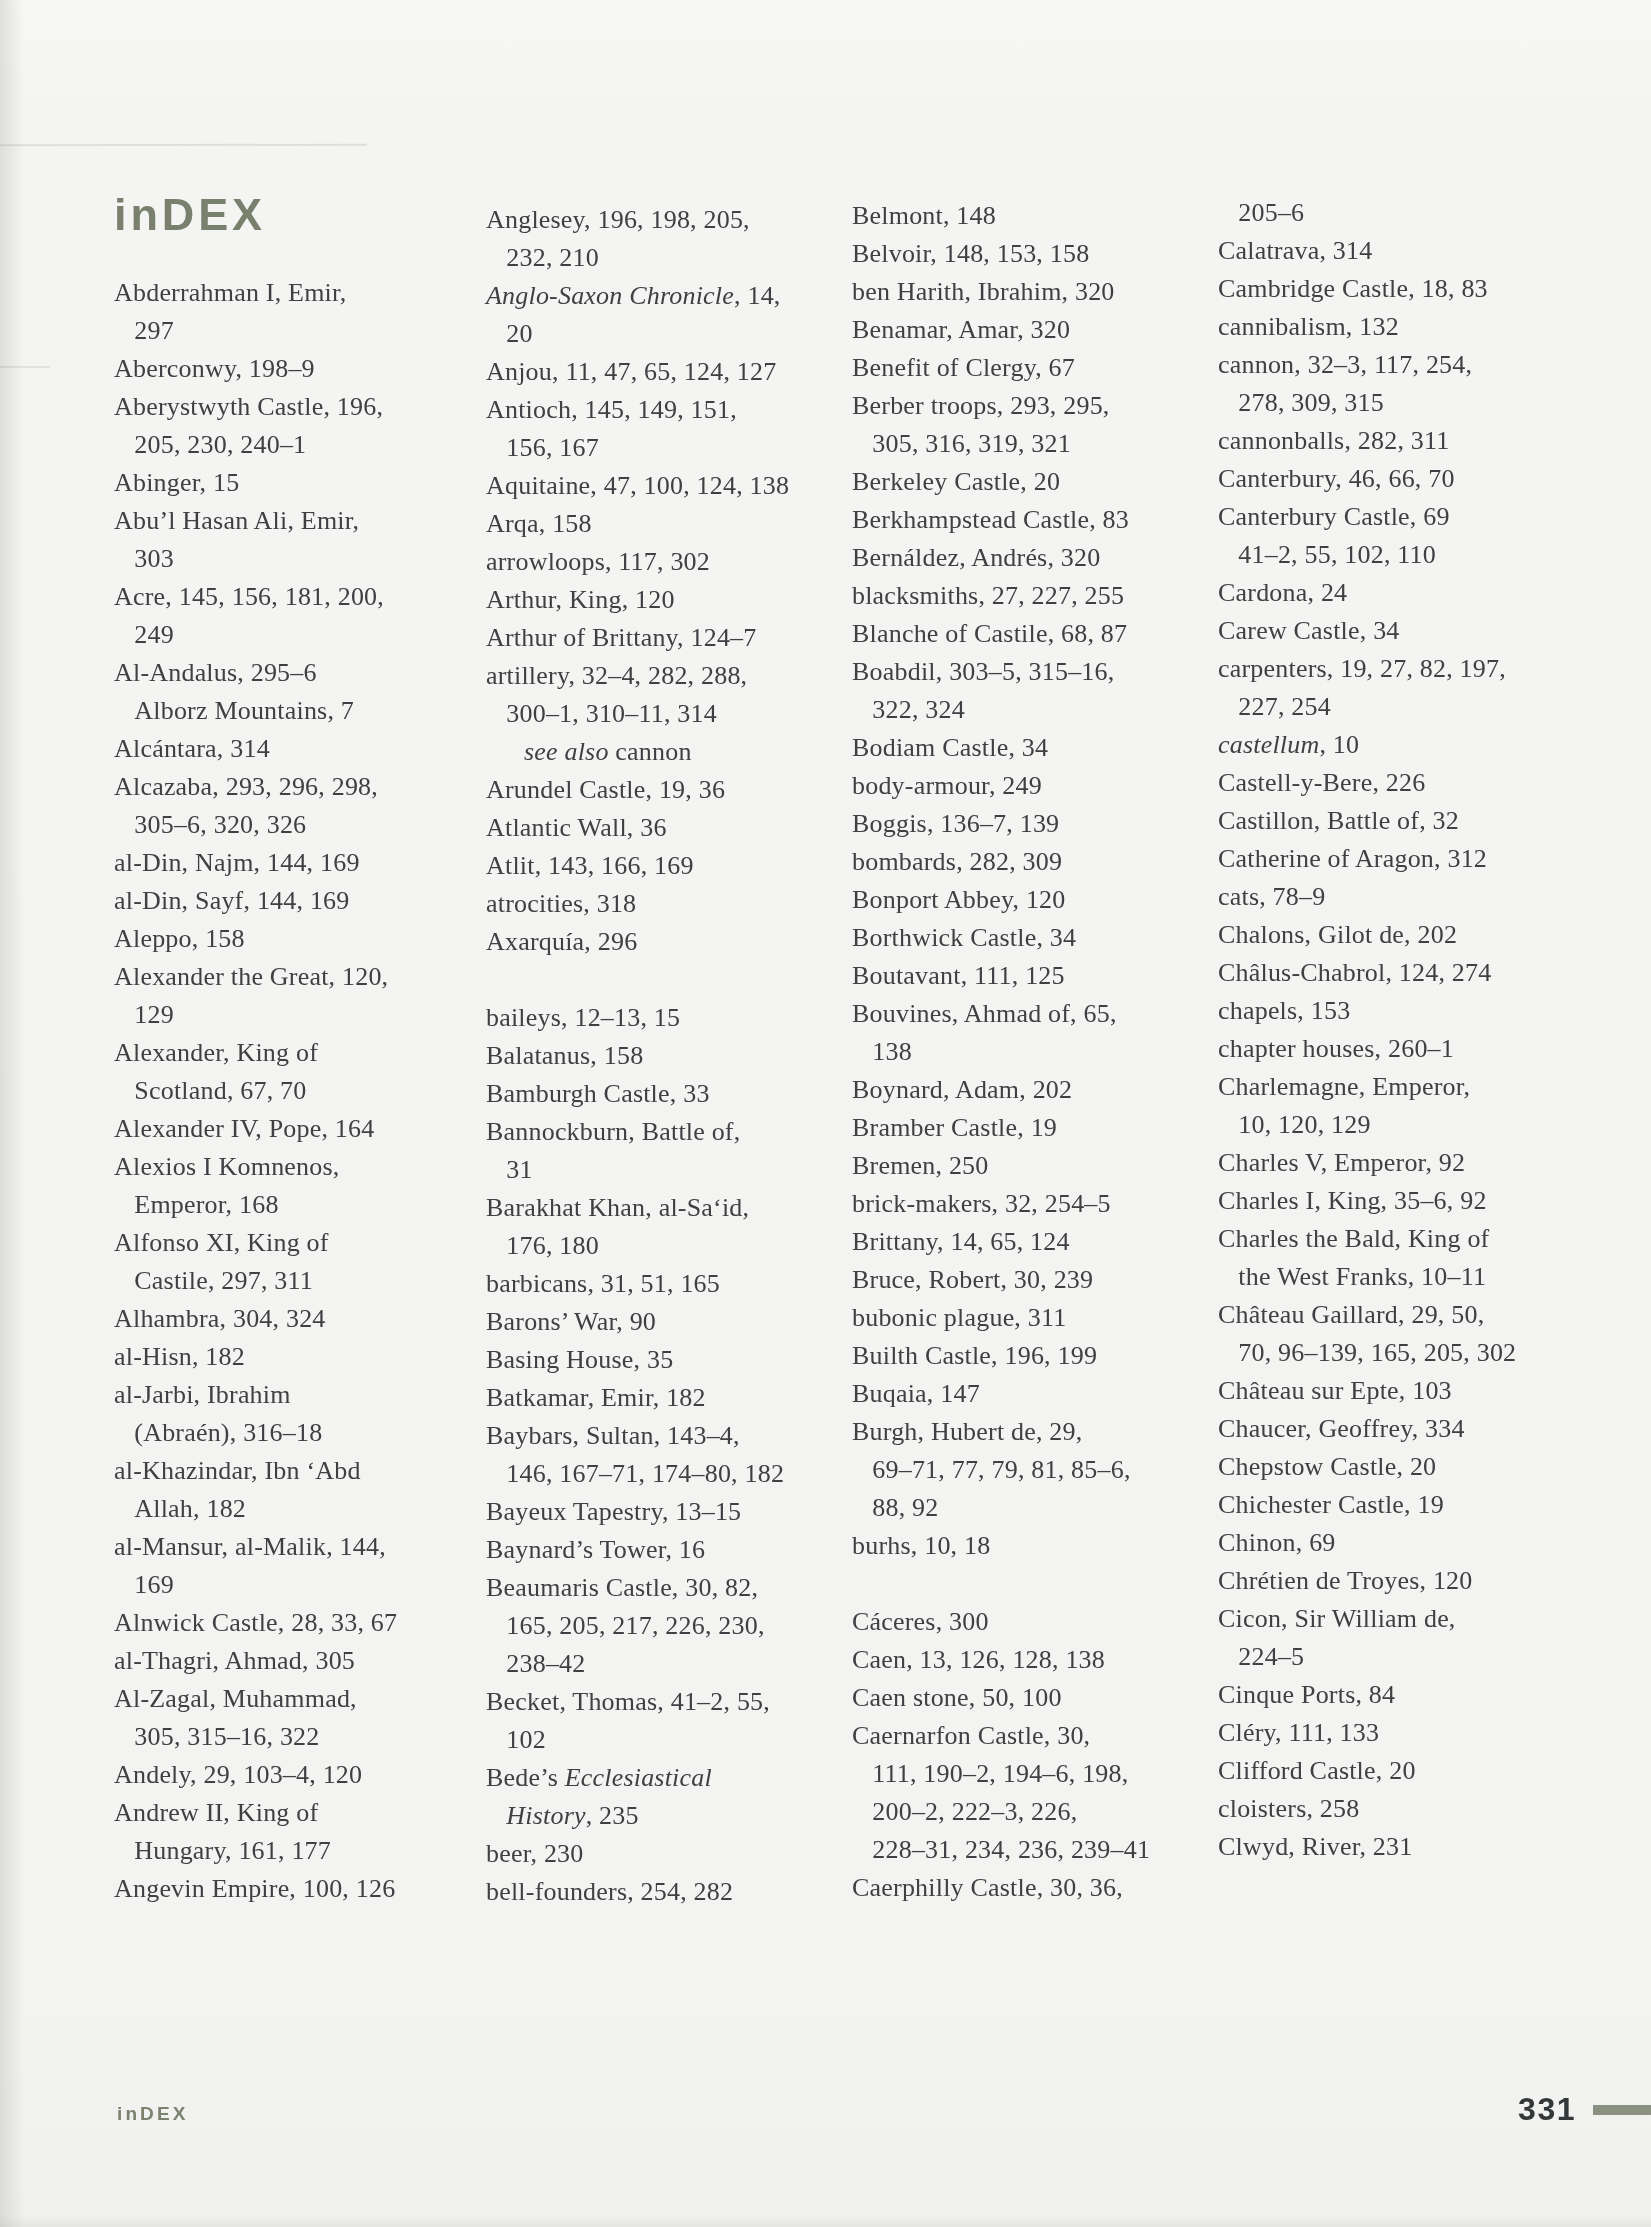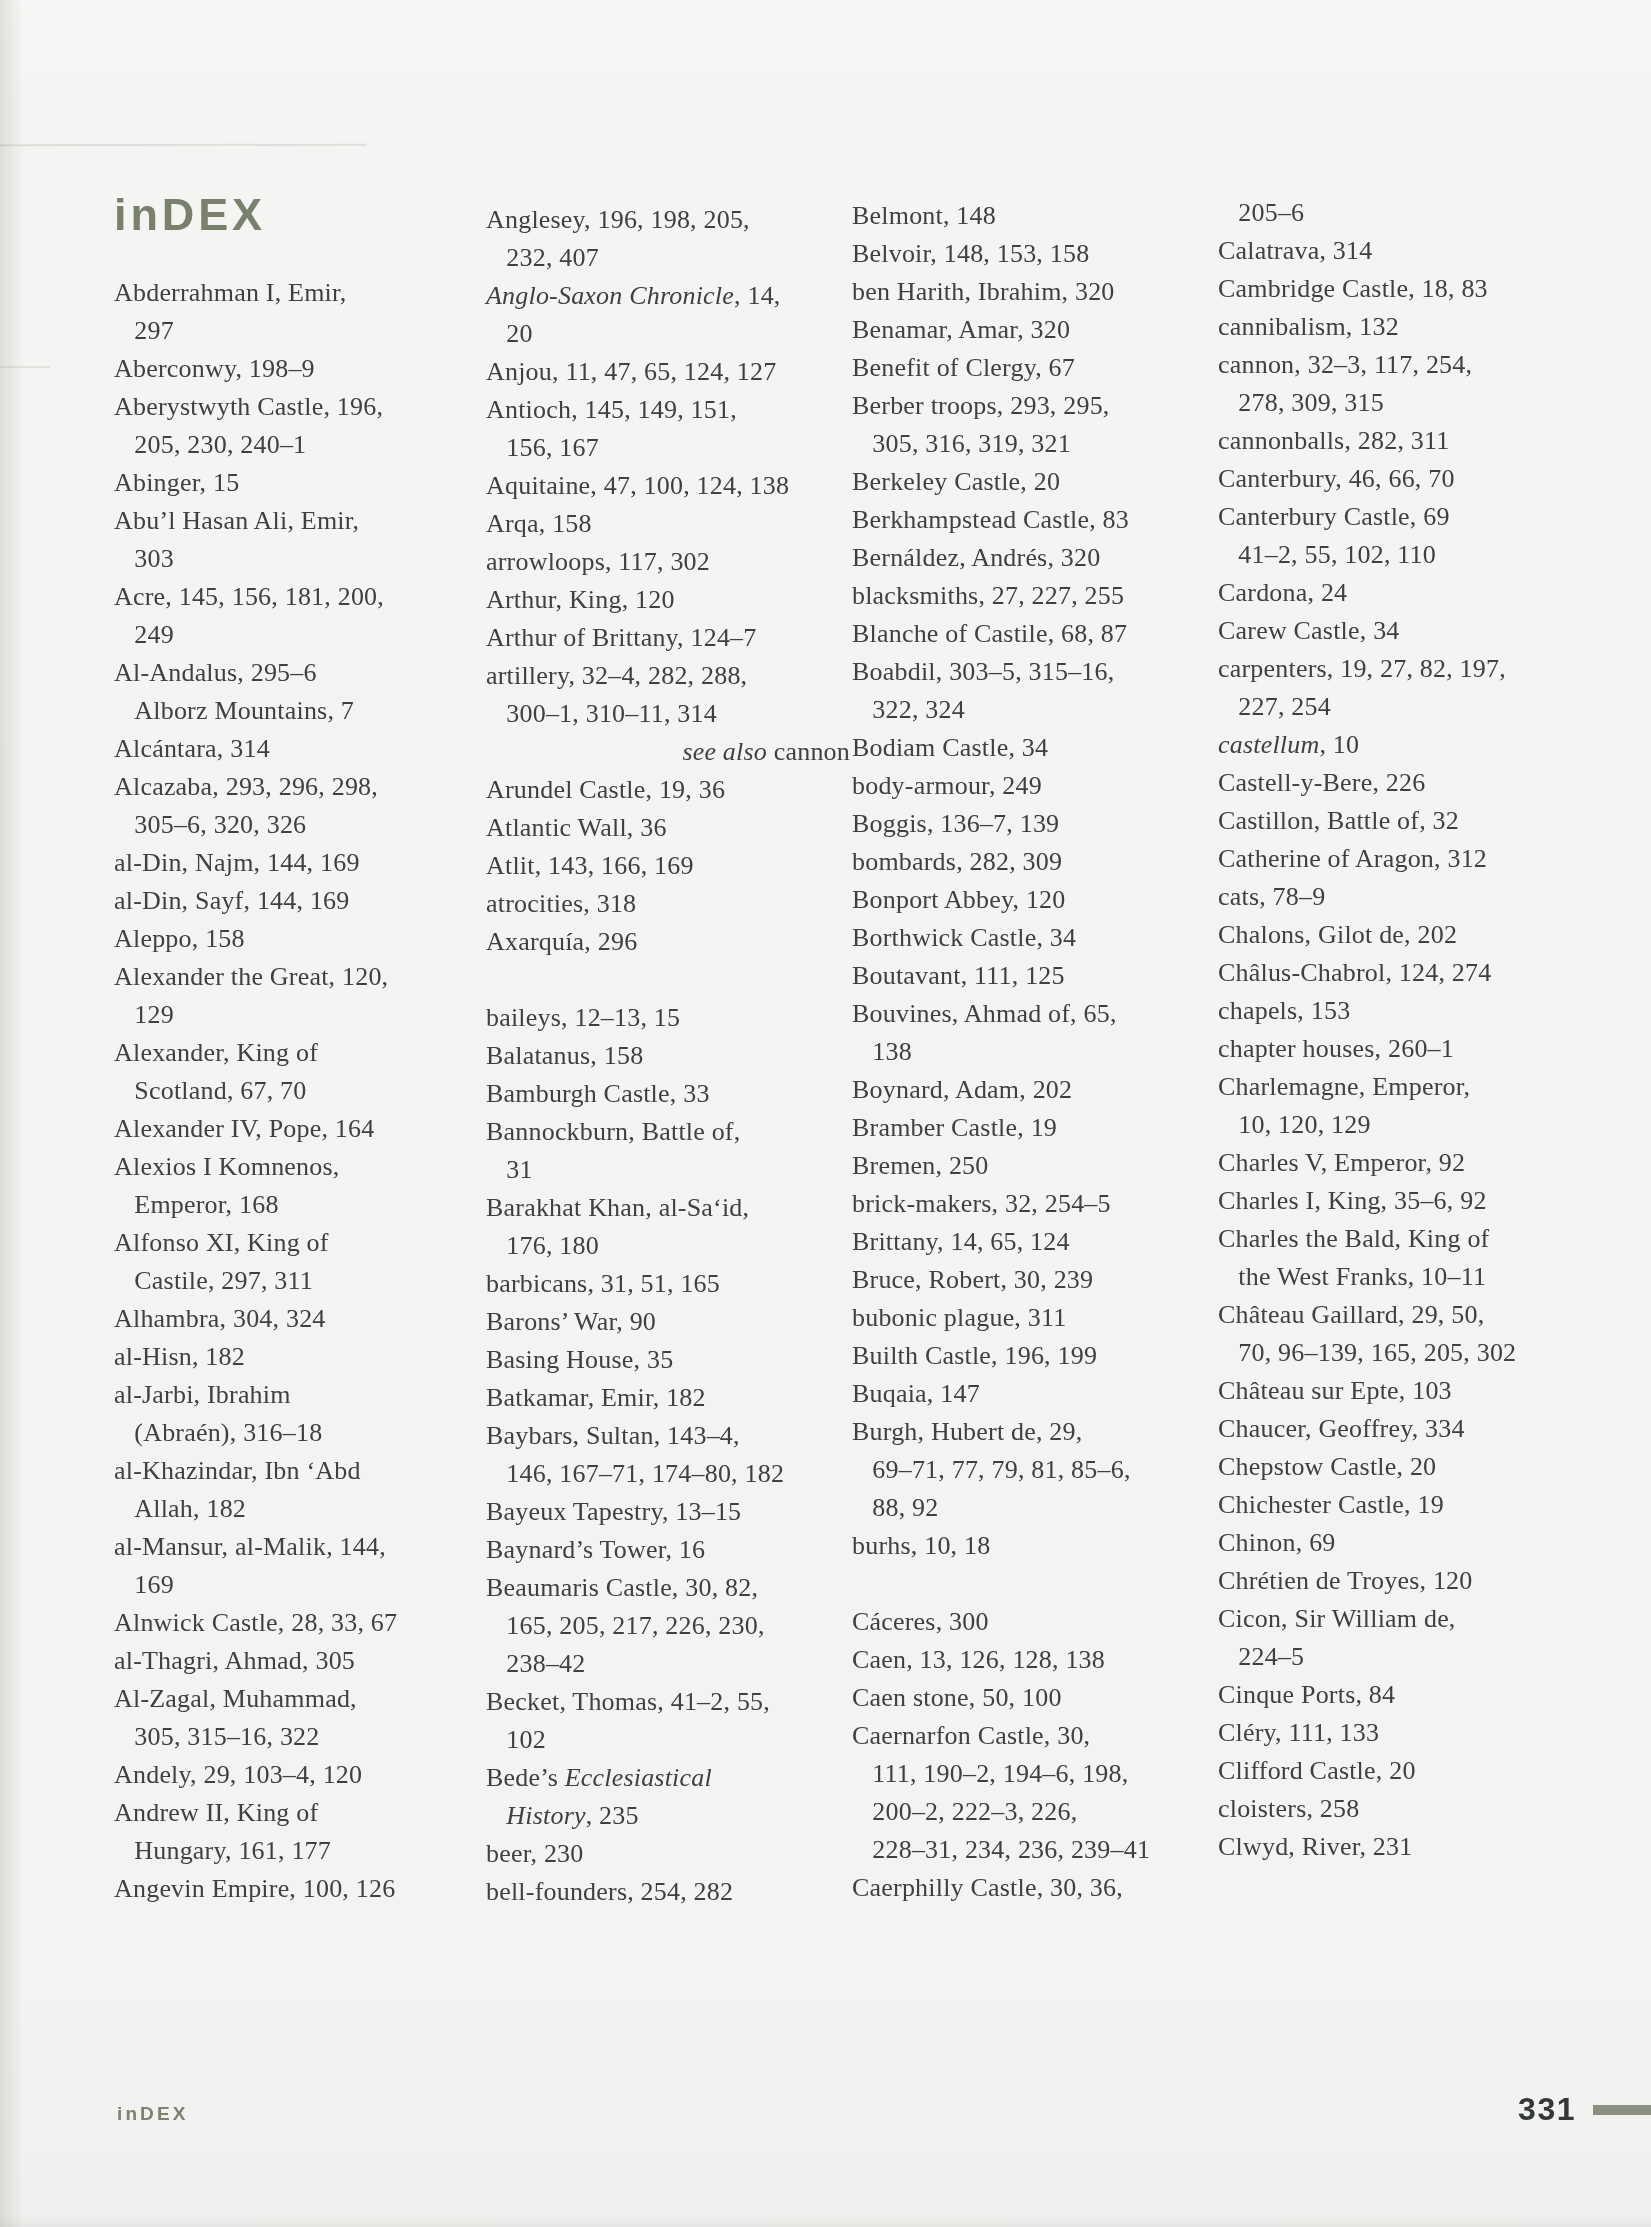--- a/index.html
+++ b/index.html
@@ -42,21 +42,21 @@
   .col-1{left:114px;top:274px;width:369px;}
   .col-2{left:486px;top:201px;width:364px;}
   .col-3{left:852px;top:197px;width:364px;}
   .col-4{left:1218px;top:194px;width:391px;}
   .line{
     white-space:nowrap;
     font-size:26px;line-height:38px;height:38px;
     letter-spacing:0.2px;
   }
   .ind1{padding-left:20.3px;}
-  .ind2{padding-left:38px;text-align:right;}
+  .ind2{padding-left:38px;}
   .gap{height:38px;}
   .it{font-style:italic;}
   .footer-label{
     position:absolute;left:117px;top:2103px;
     font-family:"Liberation Sans","DejaVu Sans",sans-serif;
     font-weight:bold;font-size:19px;letter-spacing:3.1px;
     color:#7b8370;
   }
   .page-num{
     position:absolute;left:1518px;top:2091px;
@@ -121,21 +121,21 @@
       <div class="line ind0"><span>al-Thagri, Ahmad, 305</span></div>
       <div class="line ind0"><span>Al-Zagal, Muhammad,</span></div>
       <div class="line ind1"><span>305, 315–16, 322</span></div>
       <div class="line ind0"><span>Andely, 29, 103–4, 120</span></div>
       <div class="line ind0"><span>Andrew II, King of</span></div>
       <div class="line ind1"><span>Hungary, 161, 177</span></div>
       <div class="line ind0"><span>Angevin Empire, 100, 126</span></div>
     </div>
   <div class="col col-2">
       <div class="line ind0"><span>Anglesey, 196, 198, 205,</span></div>
-      <div class="line ind1"><span>232, 407</span></div>
+      <div class="line ind1"><span>232, 210</span></div>
       <div class="line ind0"><span class="it">Anglo-Saxon Chronicle</span><span>, 14,</span></div>
       <div class="line ind1"><span>20</span></div>
       <div class="line ind0"><span>Anjou, 11, 47, 65, 124, 127</span></div>
       <div class="line ind0"><span>Antioch, 145, 149, 151,</span></div>
       <div class="line ind1"><span>156, 167</span></div>
       <div class="line ind0"><span>Aquitaine, 47, 100, 124, 138</span></div>
       <div class="line ind0"><span>Arqa, 158</span></div>
       <div class="line ind0"><span>arrowloops, 117, 302</span></div>
       <div class="line ind0"><span>Arthur, King, 120</span></div>
       <div class="line ind0"><span>Arthur of Brittany, 124–7</span></div>

